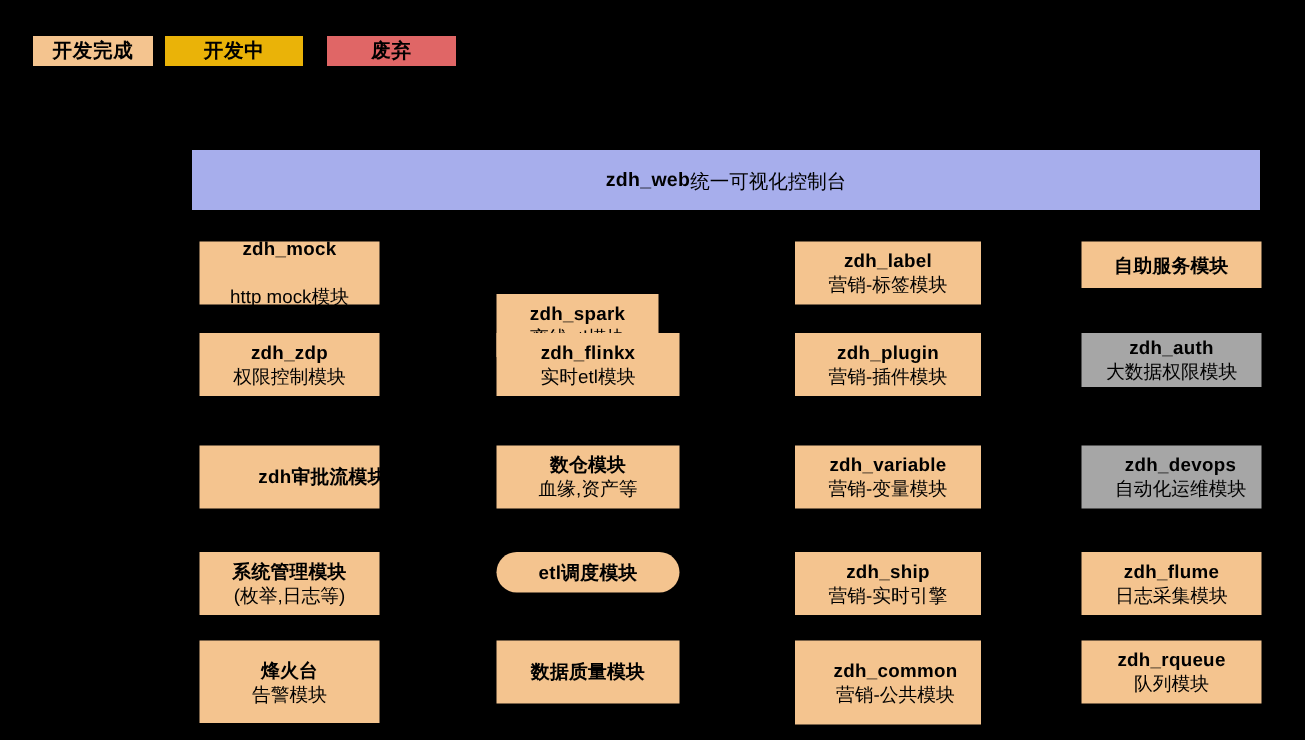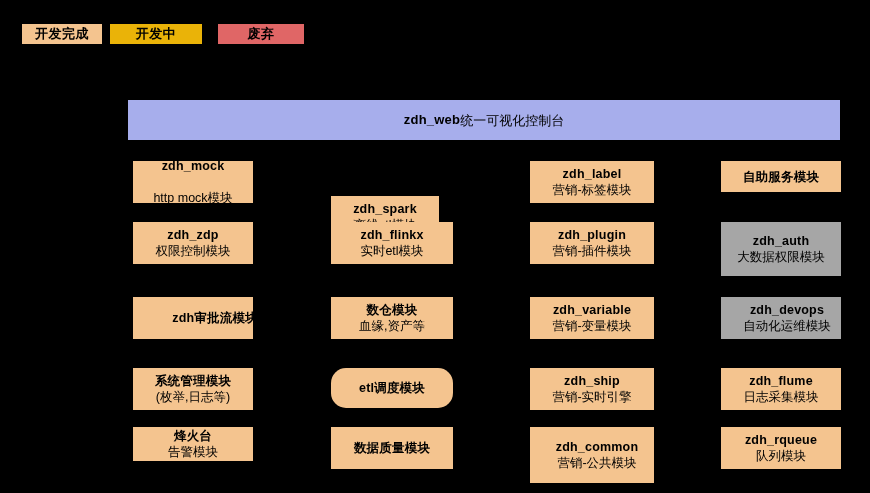--- a/index.html
+++ b/index.html
@@ -147,21 +147,21 @@
       <div class="c-sub">权限控制模块</div>
     </div>
     <div class="cell status-done" style="left: 331px; top: 222px; width: 122px; height: 42px;">
       <div class="c-title">zdh_flinkx</div>
       <div class="c-sub">实时etl模块</div>
     </div>
     <div class="cell status-done" style="left: 530px; top: 222px; width: 124px; height: 42px;">
       <div class="c-title">zdh_plugin</div>
       <div class="c-sub">营销-插件模块</div>
     </div>
-    <div class="cell status-doing" style="left: 721px; top: 222px; width: 120px; height: 54px;">
+    <div class="cell status-doing" style="left: 721px; top: 222px; width: 120px; height: 36px;">
       <div class="c-title">zdh_auth</div>
       <div class="c-sub">大数据权限模块</div>
     </div>
     <div class="cell status-done single" style="left: 133px; top: 297px; width: 120px; height: 42px; padding-left: 44px;">
       <div class="c-title">zdh审批流模块</div>
     </div>
     <div class="cell status-done" style="left: 530px; top: 297px; width: 124px; height: 42px;">
       <div class="c-title">zdh_variable</div>
       <div class="c-sub">营销-变量模块</div>
     </div>
@@ -170,32 +170,32 @@
       <div class="c-sub">血缘,资产等</div>
     </div>
     <div class="cell status-doing" style="left: 721px; top: 297px; width: 120px; height: 42px; padding-left: 12px;">
       <div class="c-title">zdh_devops</div>
       <div class="c-sub">自动化运维模块</div>
     </div>
     <div class="cell status-done" style="left: 133px; top: 368px; width: 120px; height: 42px;">
       <div class="c-title">系统管理模块</div>
       <div class="c-sub">(枚举,日志等)</div>
     </div>
-    <div class="cell status-done single" style="left: 331px; top: 368px; width: 122px; height: 40px; border-radius: 15px;">
+    <div class="cell status-done single" style="left: 331px; top: 368px; width: 122px; height: 27px; border-radius: 15px;">
       <div class="c-title">etl调度模块</div>
     </div>
     <div class="cell status-done" style="left: 530px; top: 368px; width: 124px; height: 42px;">
       <div class="c-title">zdh_ship</div>
       <div class="c-sub">营销-实时引擎</div>
     </div>
     <div class="cell status-done" style="left: 721px; top: 368px; width: 120px; height: 42px;">
       <div class="c-title">zdh_flume</div>
       <div class="c-sub">日志采集模块</div>
     </div>
-    <div class="cell status-done" style="left: 133px; top: 427px; width: 120px; height: 34px;">
+    <div class="cell status-done" style="left: 133px; top: 427px; width: 120px; height: 55px;">
       <div class="c-title">烽火台</div>
       <div class="c-sub">告警模块</div>
     </div>
     <div class="cell status-done single" style="left: 331px; top: 427px; width: 122px; height: 42px;">
       <div class="c-title">数据质量模块</div>
     </div>
     <div class="cell status-done" style="left: 530px; top: 427px; width: 124px; height: 56px; padding-left: 10px;">
       <div class="c-title">zdh_common</div>
       <div class="c-sub">营销-公共模块</div>
     </div>

